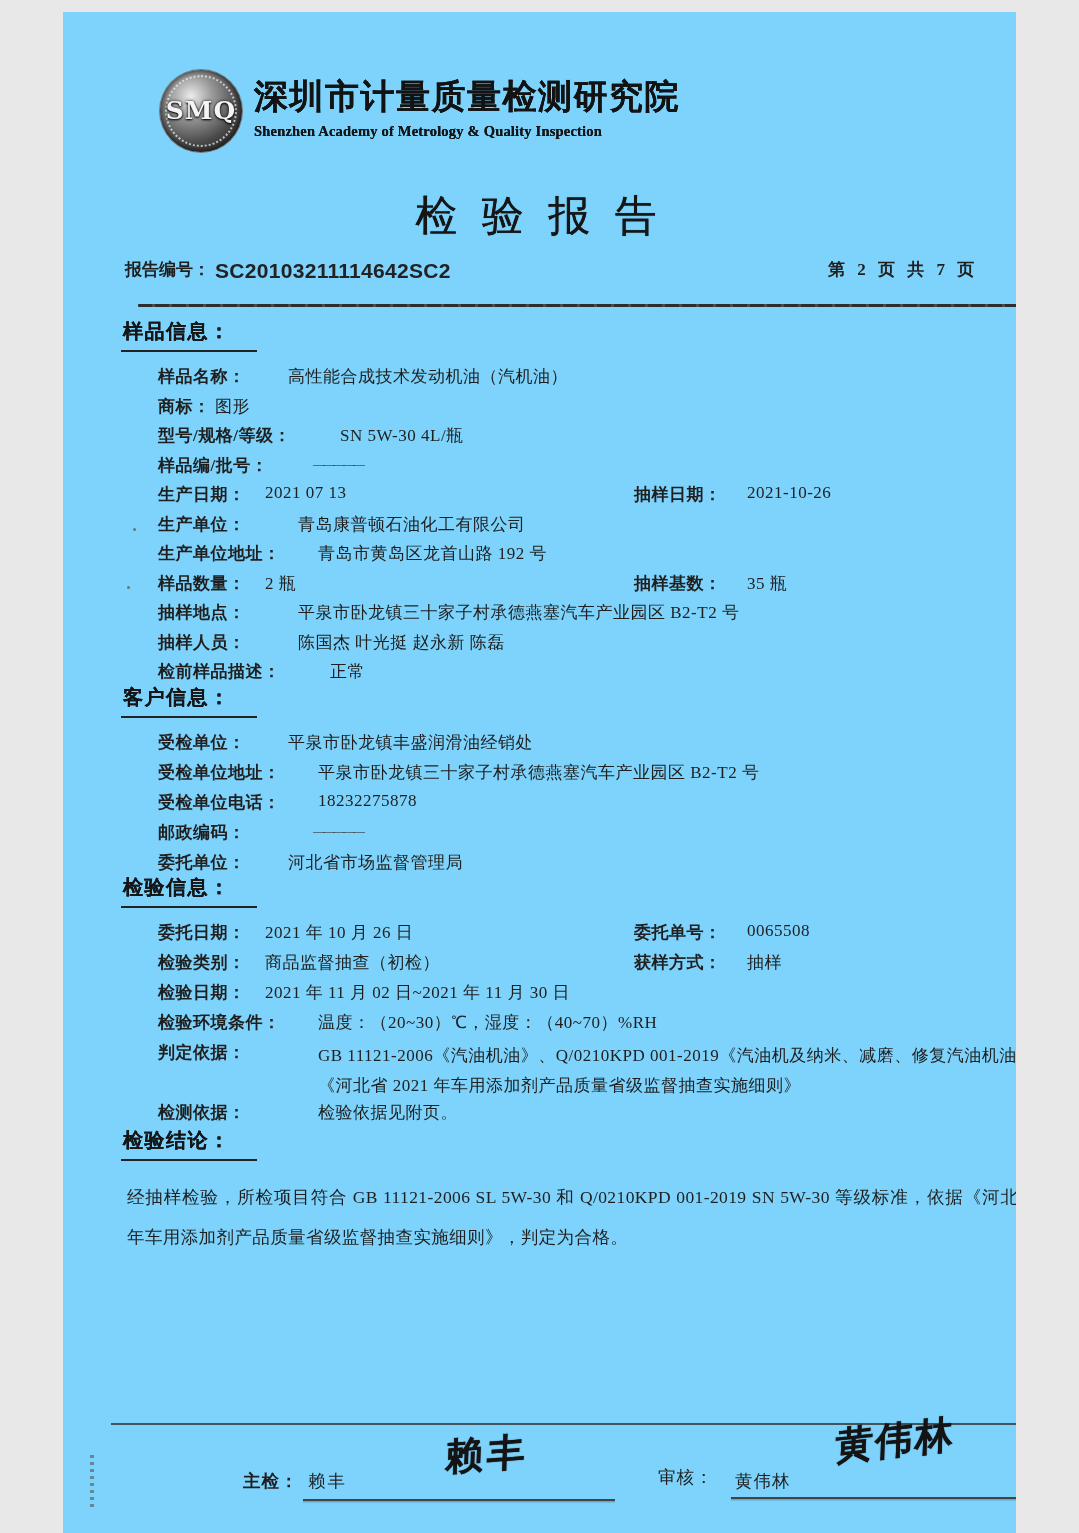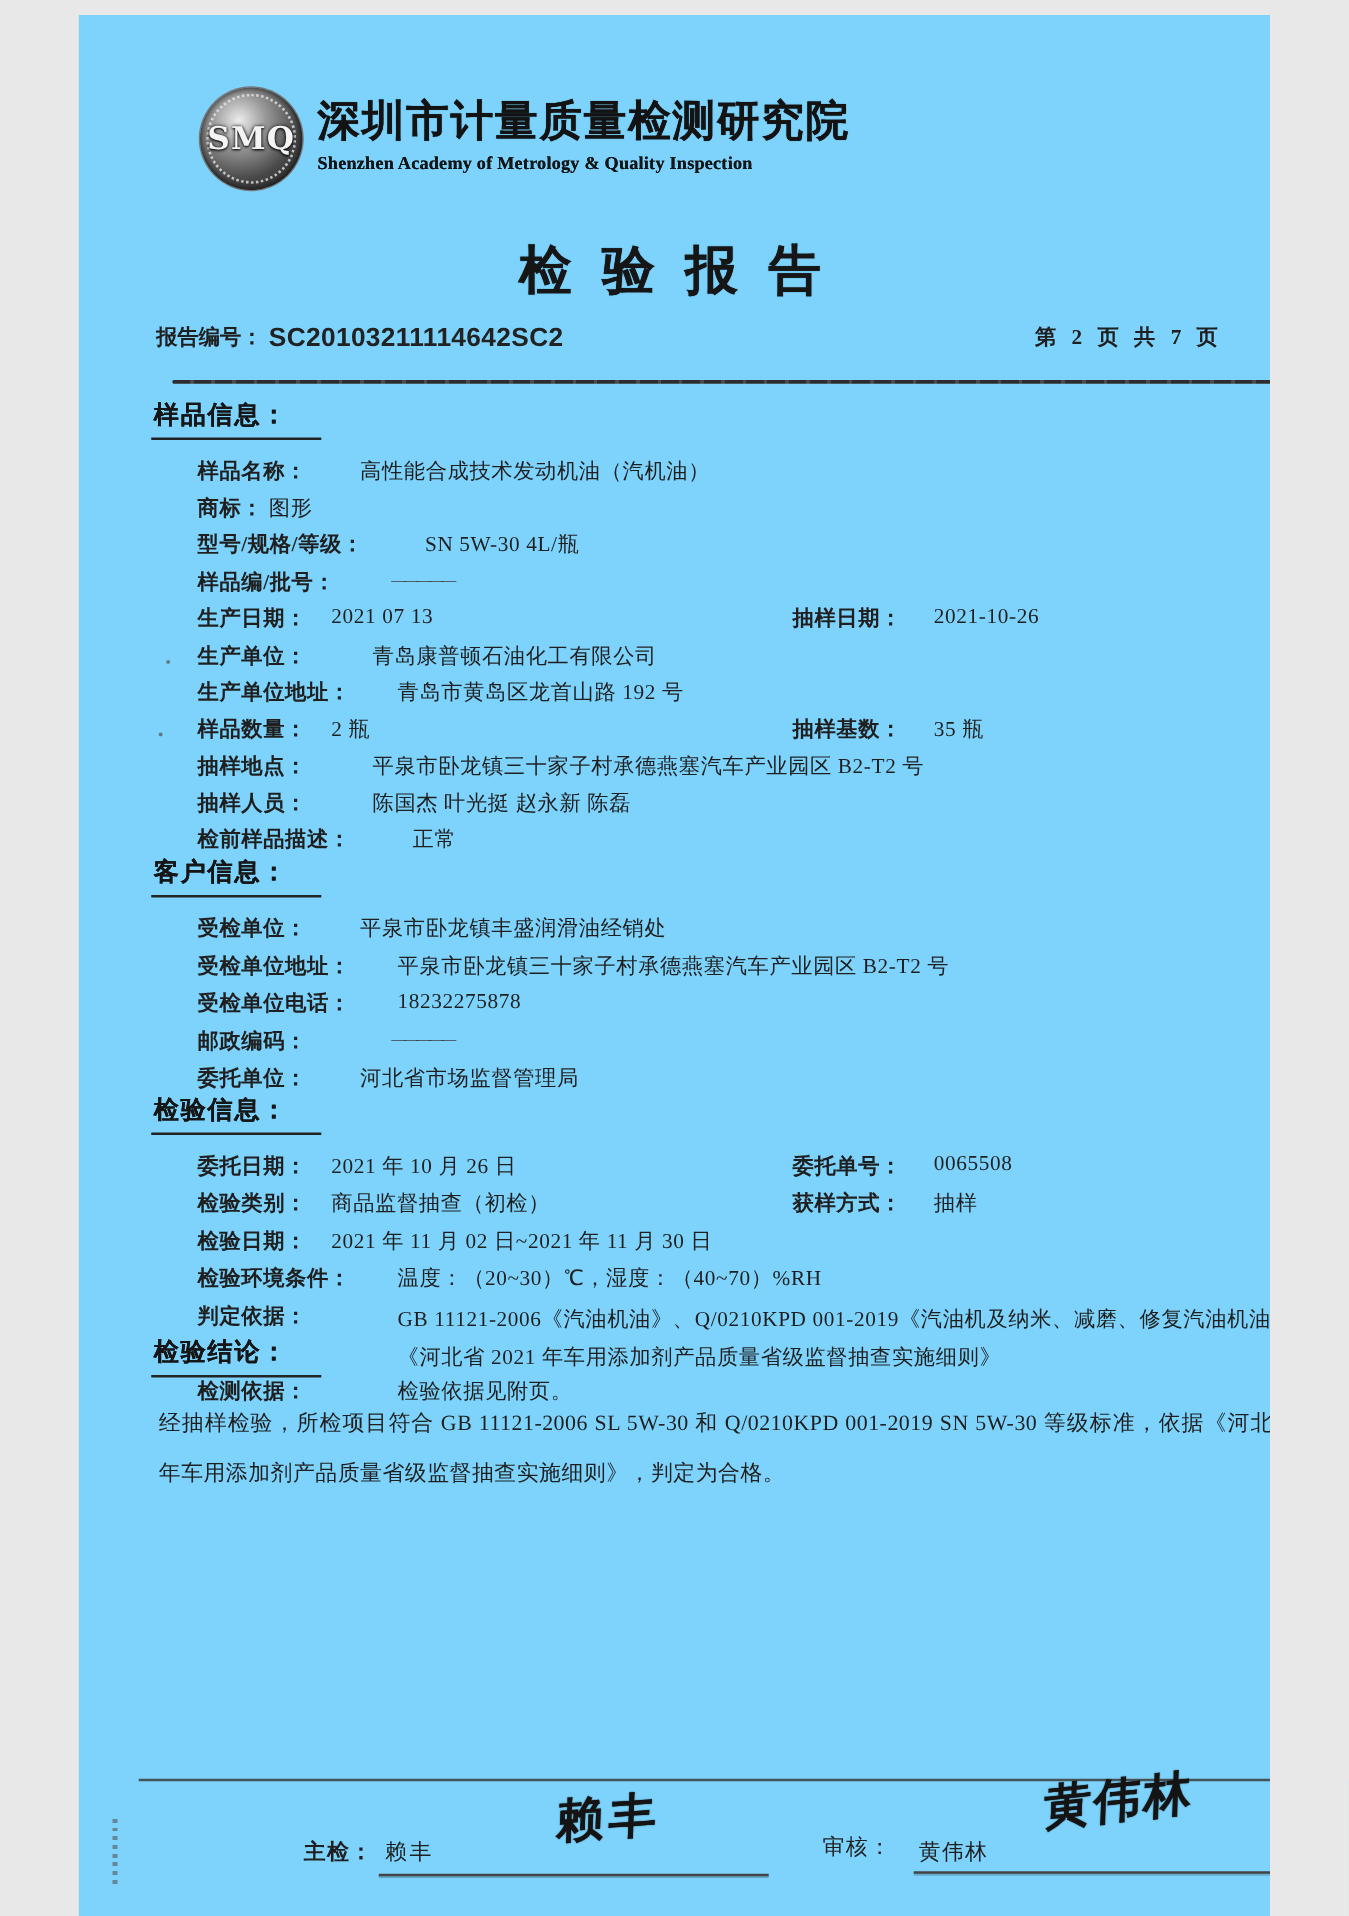--- a/index.html
+++ b/index.html
@@ -39,21 +39,21 @@
   }
   .org-en{
     font-family:Liberation Serif, serif;
     font-weight:700;font-size:14.5px;color:#161616;margin-top:3px;letter-spacing:.2px;
     text-shadow:0 0 .4px #000;
   }
 
   
   .doc-title{
     position:absolute;top:176px;left:0;width:100%;text-align:center;
-    font-size:42px;font-weight:700;letter-spacing:7px;color:#161616;
+    font-size:42px;font-weight:400;letter-spacing:7px;color:#161616;
     text-shadow:0 0 .7px #000;
   }
   .meta{position:absolute;top:246px;left:0;width:100%;height:26px;font-size:17px;}
   .meta-label{position:absolute;left:62px;font-weight:700;}
   .meta-no{
     position:absolute;left:152px;top:1px;
     font-family:"Liberation Sans", sans-serif;font-weight:700;font-size:21px;letter-spacing:.3px;color:#222;
   }
   .meta-page{position:absolute;left:765px;font-weight:700;letter-spacing:4px;}
 
@@ -85,21 +85,21 @@
   .v160 .val{left:160px}
   .v172 .val{left:172px}
   .v182 .val{left:182px}
   .row .val.dash{font-size:12px;letter-spacing:-2px;color:#3d3d3d;top:3px;}
   .row-tall{height:60px !important;}
   .row-tall .val{white-space:normal;width:740px;line-height:30px;display:block;}
 
   .sec-sample{top:306px;}
   .sec-customer{top:672px;}
   .sec-inspection{top:862px;}
-  .sec-conclusion{top:1056px;}
+  .sec-conclusion{top:1115px;}
   .conclusion-text{
     margin:16px 0 0 6px;width:952px;font-size:17.5px;line-height:40px;letter-spacing:.4px;
     text-align:justify;
   }
 
   
   .hr-bottom{
     position:absolute;top:1411px;left:48px;width:962px;height:2px;
     background:#3c3c3c;opacity:.85;
   }

